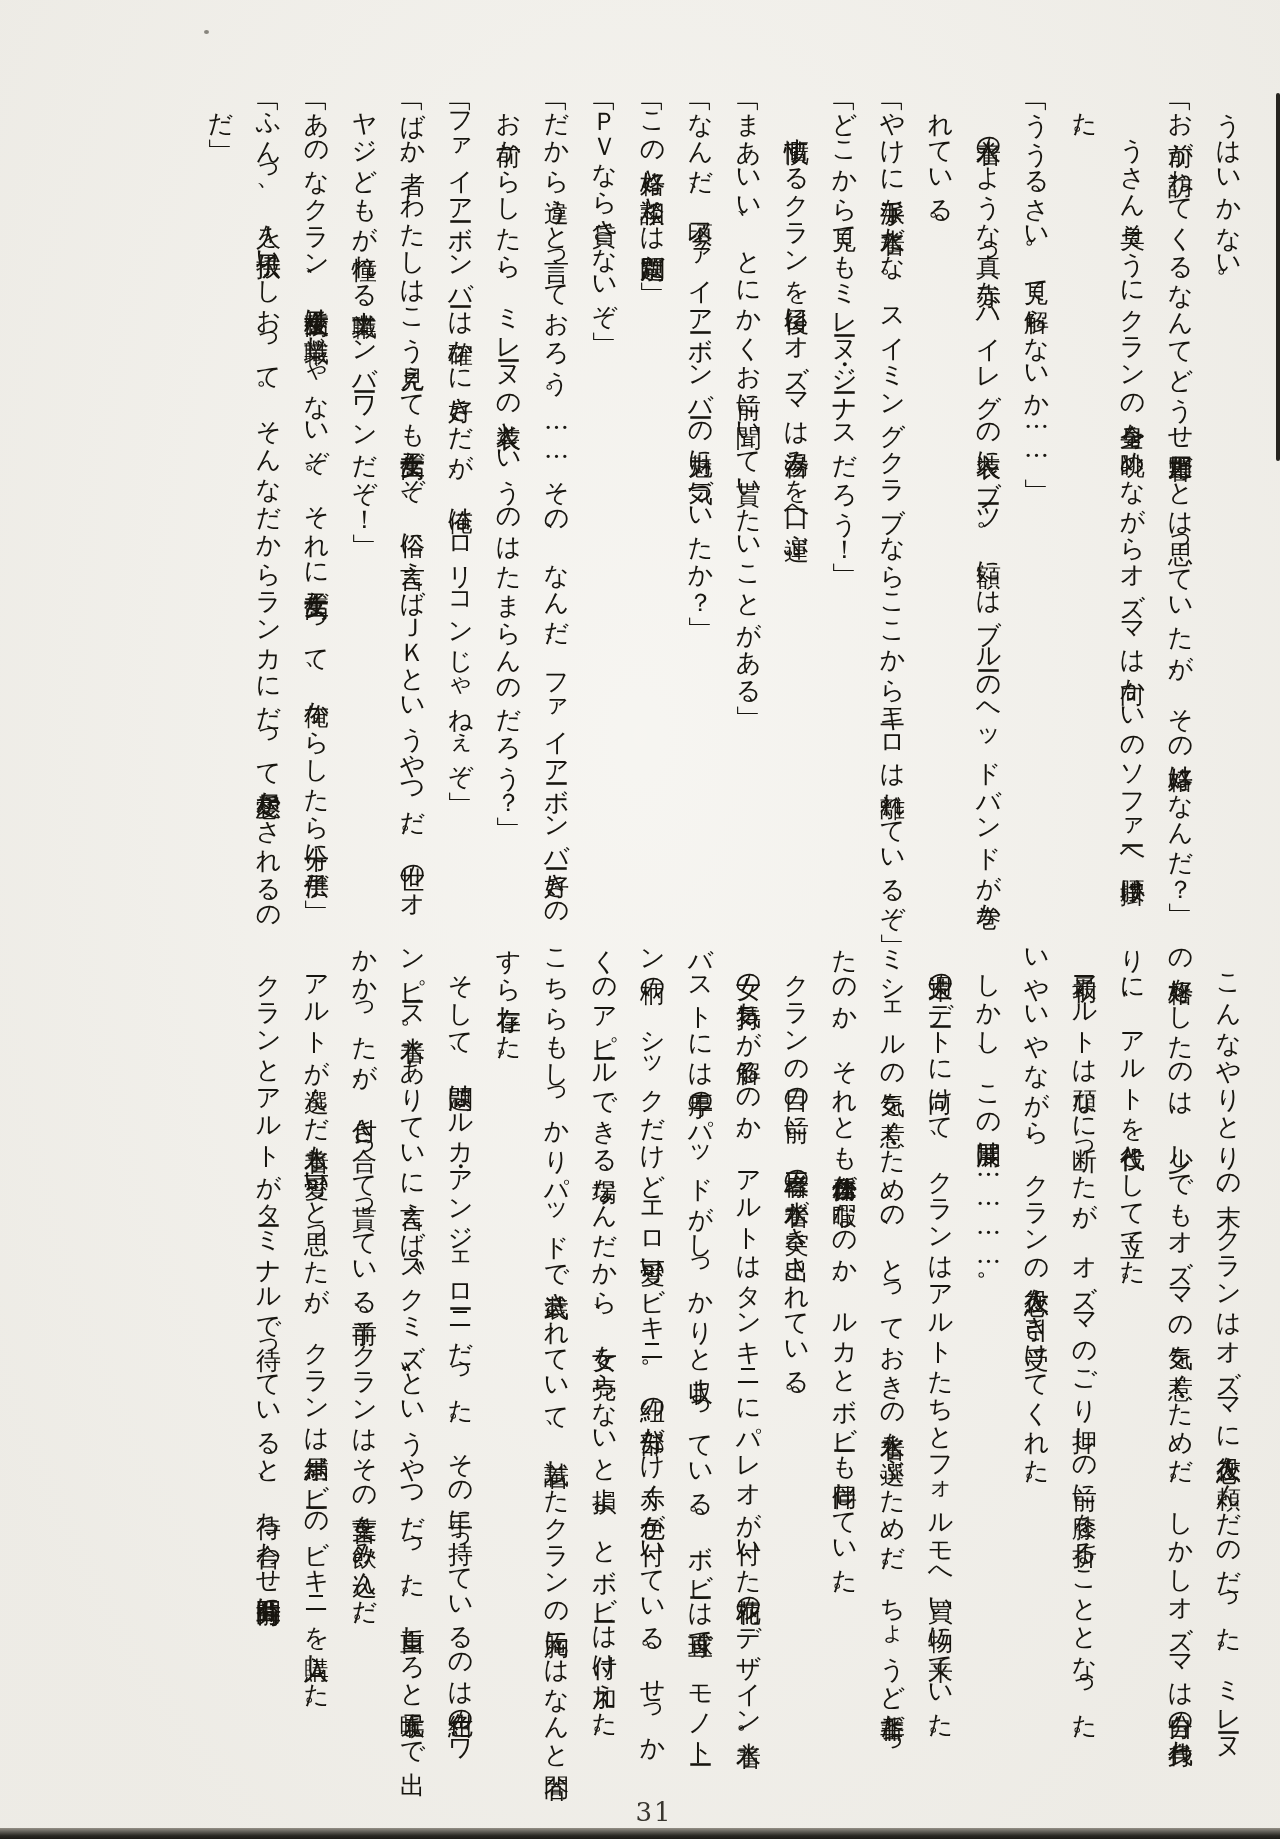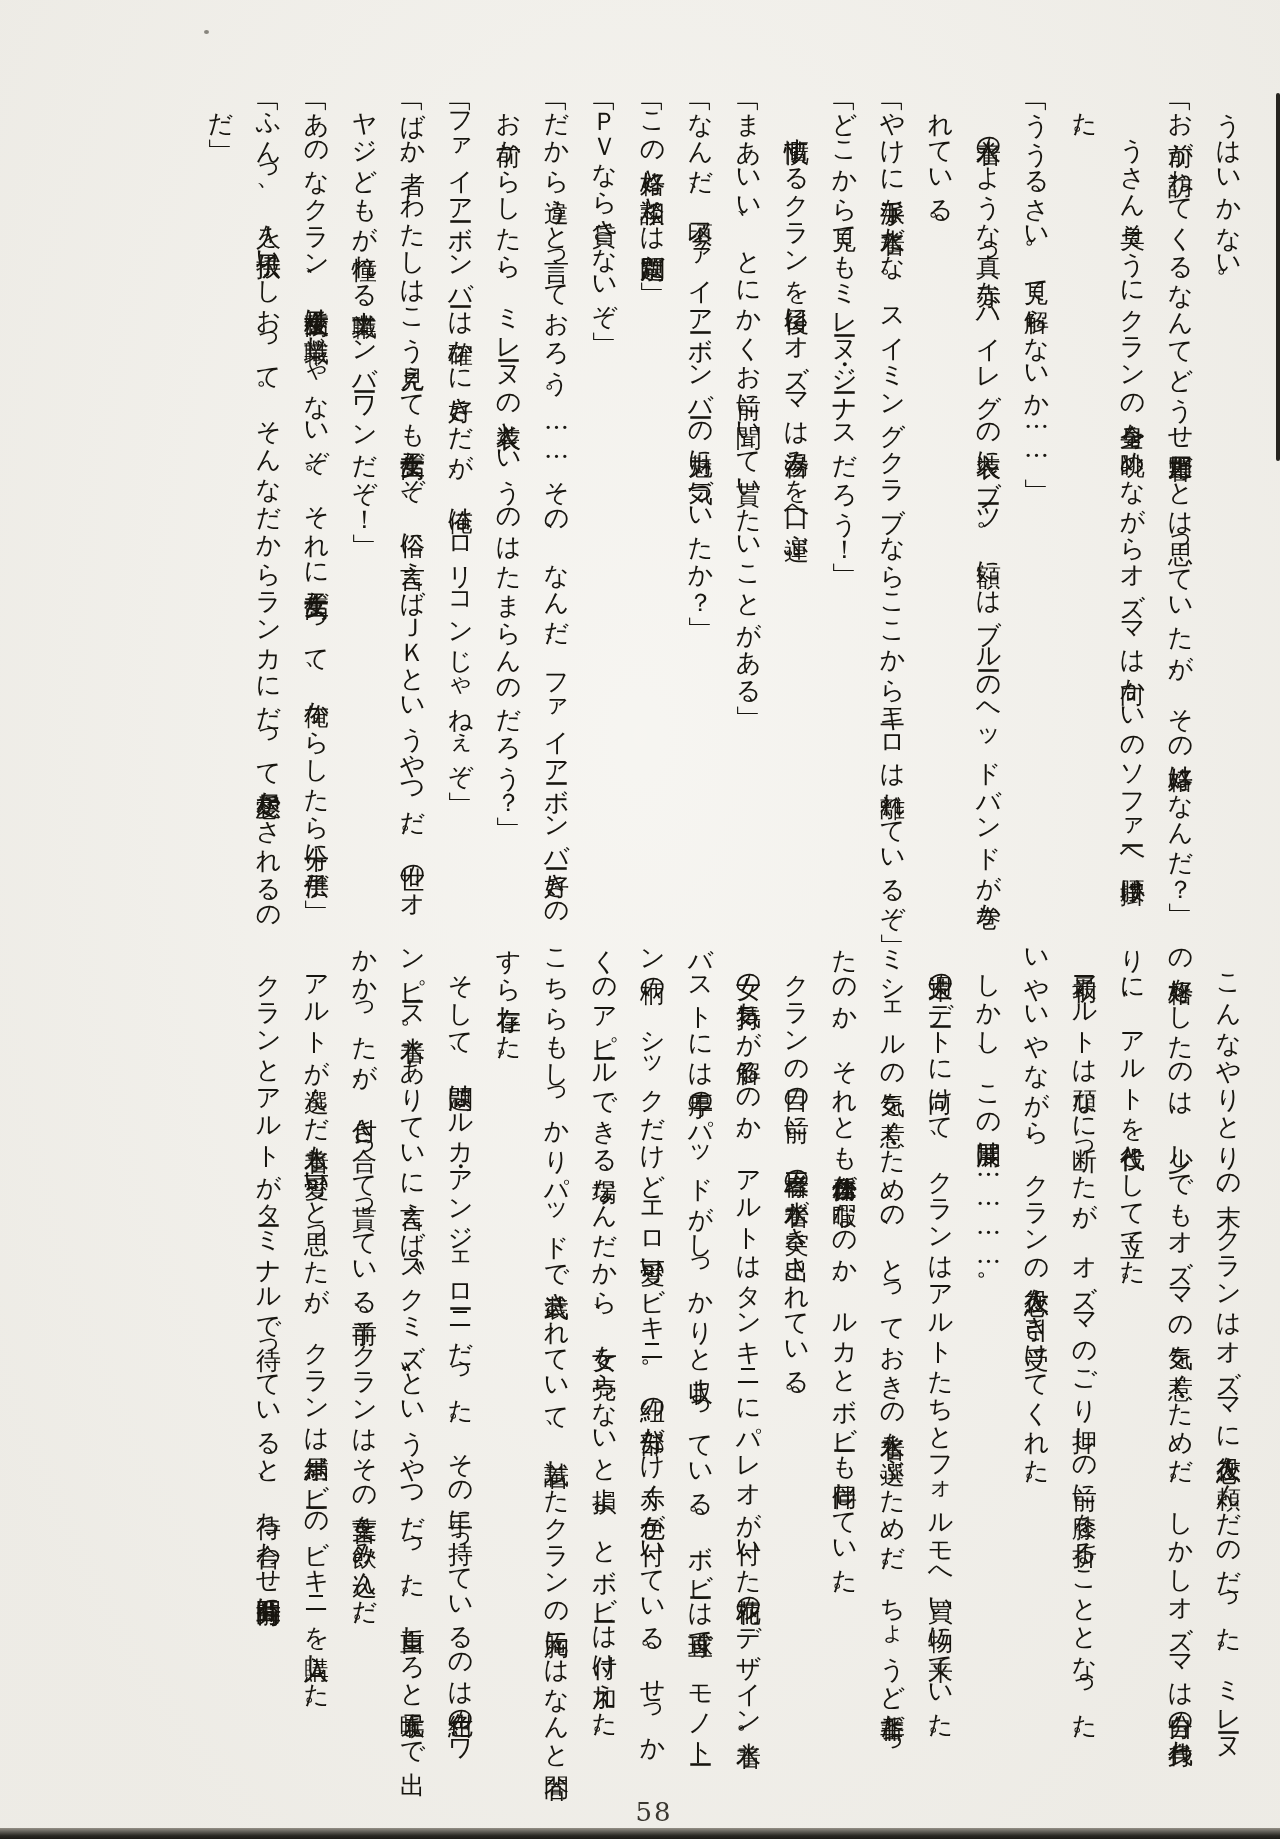--- a/index.html
+++ b/index.html
@@ -104,15 +104,15 @@
   <p>　最初アルトは頑なに断ったが、オズマのごり押しの前に膝を折ることとなった。いやいやながら、クランの恋人役を引き受けてくれた。</p>
   <p>　しかし、この展開は…………。</p>
   <p>　週末のデートに向けて、クランはアルトたちとフォルモへ買い物に来ていた。ミシェルの気を惹くための、とっておきの水着を選ぶためだ。ちょうど非番だったのか、それとも任務自体が暇なのか、ルカとボビーも同伴していた。</p>
   <p>　クランの目の前に、三者三様の水着が突き出されている。</p>
   <p>　女の気持ちが解るのか、アルトはタンキニにパレオが付いた花柄のデザイン水着。バストには厚手のパッドがしっかりと収まっている。ボビーは直球で、モノトーン柄の、シックだけどエロ可愛いビキニ。紐の部分だけ赤く色が付いている。せっかくのアピールできる場なんだから、女を売らないと損よ、とボビーは付け加えた。こちらもしっかりパッドで武装されていて、試着したクランの胸元にはなんと谷間すら存在した。</p>
   <p>　そして、問題はルカ・アンジェローニだった。その手に持っているのは紺色のワンピース水着。ありていに言えば〝スクミズ〟というやつだった。自重しろと喉元まで出かかったが、付き合って貰っている手前、クランはその言葉を飲み込んだ。</p>
   <p>　アルトが選んだ水着も可愛いと思ったが、クランは結局ボビーのビキニを購入した。</p>
   <p>　クランとアルトがターミナルで待っていると、待ち合わせ時間五分前に</p>
 </section>
 
-<div class="page-number">58</div>
+<div class="page-number">31</div>
 
 <div class="scan-edge-bottom"></div>
 
 </body></html>

